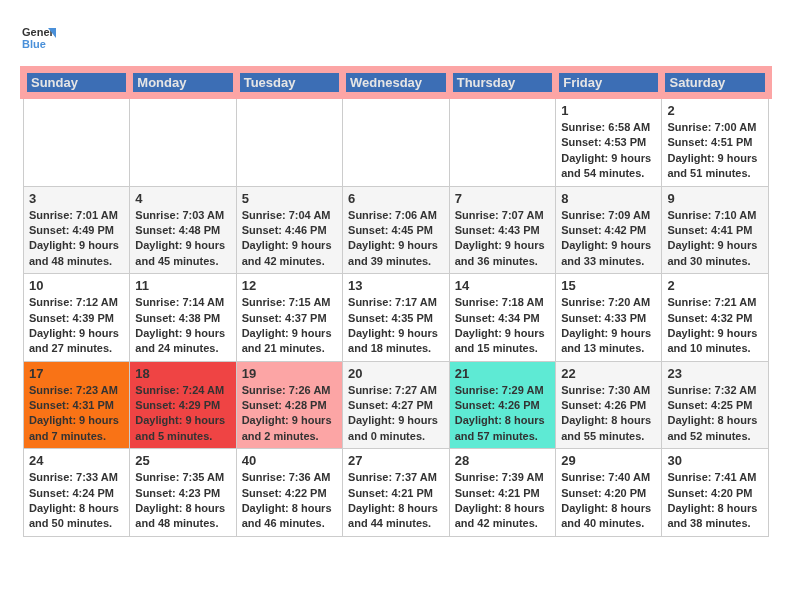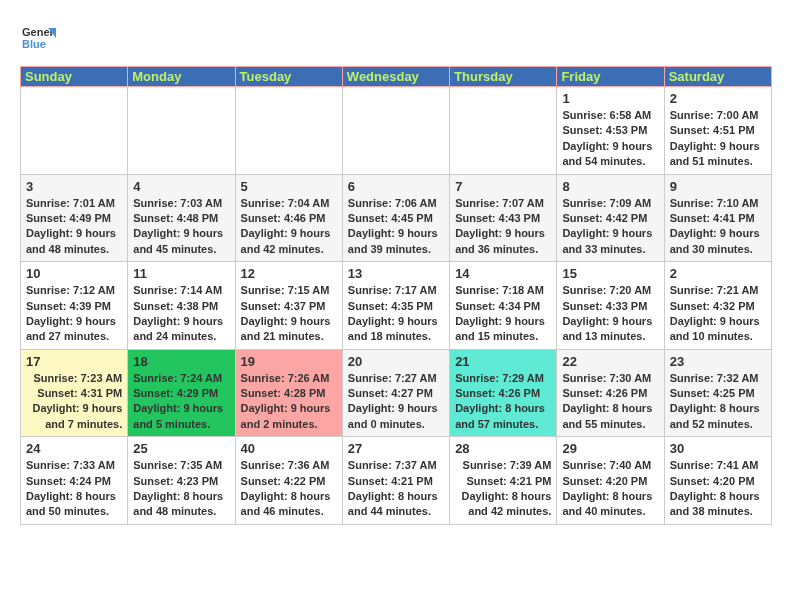--- a/index.html
+++ b/index.html
@@ -36,26 +36,26 @@
     .location {
       font-size: 14px;
       color: #555;
     }
     .calendar {
       width: 100%;
       border-collapse: collapse;
     }
     .calendar th {
       background: #3c6eb5;
-      color: #bef264;
+      color: #e5e5e5;
       font-size: 13px;
       font-weight: bold;
       padding: 2px 4px;
       text-align: left;
-      border: 1px solid #fca5a5;
+      border: 7px solid #fca5a5;
     }
     .calendar td {
       border: 1px solid #ccc;
       vertical-align: top;
       padding: 4px 5px;
       width: 107px;
       min-height: 80px;
       font-size: 11px;
       color: #333;
       background: #fff;
@@ -227,28 +227,28 @@
         </td>
         <td>
           <span class="day-num">2</span>
           <div class="day-info" style="white-space: pre-line;">Sunrise: 7:21 AM
 Sunset: 4:32 PM
 Daylight: 9 hours
 and 10 minutes.</div>
         </td>
       </tr>
       <tr>
-        <td style="background: #fef9c3;">
+        <td style="background: #f97316;">
           <span class="day-num">17</span>
-          <div class="day-info" style="white-space: pre-line; text-align: right;">Sunrise: 7:23 AM
+          <div class="day-info" style="white-space: pre-line;">Sunrise: 7:23 AM
 Sunset: 4:31 PM
 Daylight: 9 hours
 and 7 minutes.</div>
         </td>
-        <td style="background: #22c55e;">
+        <td style="background: #ef4444;">
           <span class="day-num">18</span>
           <div class="day-info" style="white-space: pre-line;">Sunrise: 7:24 AM
 Sunset: 4:29 PM
 Daylight: 9 hours
 and 5 minutes.</div>
         </td>
         <td style="background: #fca5a5;">
           <span class="day-num">19</span>
           <div class="day-info" style="white-space: pre-line;">Sunrise: 7:26 AM
 Sunset: 4:28 PM
@@ -308,21 +308,21 @@
         </td>
         <td>
           <span class="day-num">27</span>
           <div class="day-info" style="white-space: pre-line;">Sunrise: 7:37 AM
 Sunset: 4:21 PM
 Daylight: 8 hours
 and 44 minutes.</div>
         </td>
         <td>
           <span class="day-num">28</span>
-          <div class="day-info" style="white-space: pre-line; text-align: right;">Sunrise: 7:39 AM
+          <div class="day-info" style="white-space: pre-line;">Sunrise: 7:39 AM
 Sunset: 4:21 PM
 Daylight: 8 hours
 and 42 minutes.</div>
         </td>
         <td>
           <span class="day-num">29</span>
           <div class="day-info" style="white-space: pre-line;">Sunrise: 7:40 AM
 Sunset: 4:20 PM
 Daylight: 8 hours
 and 40 minutes.</div>

